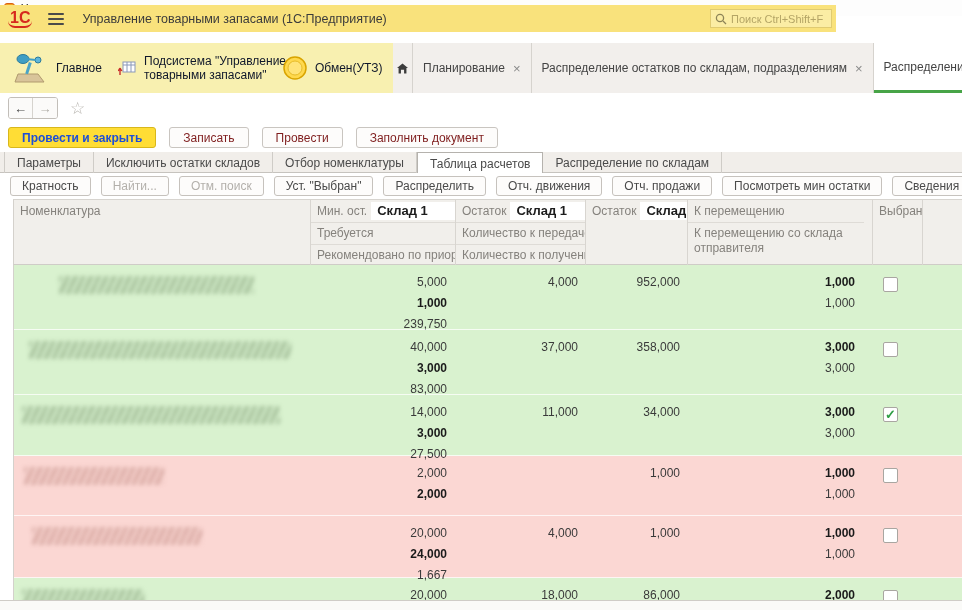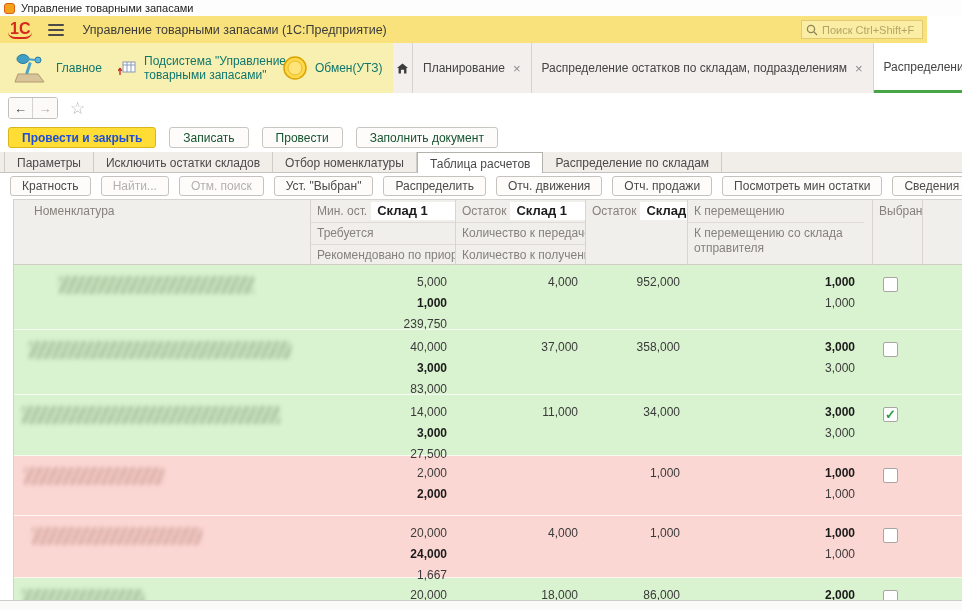--- a/index.html
+++ b/index.html
@@ -7,36 +7,36 @@
     font-family:"Liberation Sans", sans-serif; font-size:12px; color:#333; }
 
   
   .os-titlebar { position:absolute; top:0; left:0; width:962px; height:16px;
     background:#fdfdfd; display:flex; align-items:center; padding-left:4px; }
   .app-icon { width:11px; height:11px; border-radius:3px; background:#f4a11c;
     border:1px solid #d95f12; margin-right:6px; }
   .os-title { font-size:11px; color:#222; }
 
   
-  .appbar { position:absolute; top:16px; left:0; width:927px; height:27px;
+  .appbar { position:absolute; top:5px; left:0; width:836px; height:27px;
     background:#f9e27c; display:flex; align-items:center; }
   .logo-1c { font-size:16px; font-weight:bold; color:#d6281e; margin-left:8px;
     border-bottom:2px solid #d6281e; border-radius:0 0 7px 7px; padding:0 2px; line-height:16px;}
   .burger { width:16px; height:12px; margin-left:16px; display:flex; flex-direction:column; justify-content:space-between; cursor:pointer;}
   .burger div { height:2px; background:#4a4a4a; border-radius:1px; }
   .appbar-title { margin-left:18px; font-size:12.5px; color:#3b3b3b; }
   .searchbox { position:absolute; right:4px; top:4px; width:122px; height:19px;
     background:#fbeda4; border:1px solid #e0cb71; border-radius:0;
     display:flex; align-items:center; padding:0 4px; }
   .searchbox .ph { color:#b4a566; font-size:11px; margin-left:4px; white-space:nowrap; overflow:hidden;}
 
   
   .ribbon { position:absolute; top:43px; left:0; width:962px; height:50px; background:#f8f0b0; }
   .section { position:absolute; top:0; height:50px; display:flex; align-items:center; cursor:pointer;}
-  .section .lbl { font-size:12px; color:#0f766e; line-height:14px; }
+  .section .lbl { font-size:12px; color:#0f172a; line-height:14px; }
   .sec-icon { margin-right:8px; }
 
   
   .tabstrip { position:absolute; top:0; left:393px; width:569px; height:50px;
     background:#f2efec; display:flex; }
   .wtab { height:50px; display:flex; align-items:center; padding:0 10px;
     border-right:1px solid #d6d3ce; font-size:12px; color:#444; white-space:nowrap;
     overflow:hidden; cursor:pointer; }
   .wtab .x { margin-left:8px; color:#8a8a8a; font-size:13px; }
   .wtab.home { width:20px; justify-content:center; padding:0 4px;}
@@ -50,21 +50,21 @@
     background:#fbfaf9; font-size:13px; cursor:pointer; }
   .navbtn.back { color:#444; border-right:1px solid #d6d3ce; }
   .navbtn.fwd { color:#b0ada8; }
   .star { color:#b9b6b1; font-size:17px; margin:0 10px 0 12px; cursor:pointer;}
   .doc-title { font-size:15px; color:#000; white-space:nowrap; }
 
   
   .cmdbar { position:absolute; top:123px; left:0; width:962px; height:29px; background:#fff;
     display:flex; align-items:center; }
   .btn { height:21px; border:1px solid #c9c5c0; border-radius:3px; background:#fdfcfb;
-    font-size:12px; color:#14532d; padding:0 13px; margin-left:13px;
+    font-size:12px; color:#7f1d1d; padding:0 13px; margin-left:13px;
     display:flex; align-items:center; cursor:pointer; white-space:nowrap;}
   .btn.primary { background:#ffdd35; border-color:#d8b71c; color:#1d4ed8; font-weight:bold; margin-left:8px;}
 
   
   .formtabs { position:absolute; top:152px; left:0; width:962px; height:21px;
     background:#f1eeea; border-bottom:1px solid #c6c3be; display:flex; padding-left:4px;}
   .ftab { height:21px; padding:0 12px; display:flex; align-items:center; font-size:12px;
     color:#4a4a4a; border-right:1px solid #cfccc7; cursor:pointer; white-space:nowrap;}
   .ftab:first-child { border-left:1px solid #cfccc7; }
   .ftab.active { background:#fff; border:1px solid #b5b2ad; border-bottom:none;
@@ -77,21 +77,21 @@
     font-size:12px; color:#4a4a4a; padding:0 11px; margin-left:10px;
     display:flex; align-items:center; cursor:pointer; white-space:nowrap;}
   .tbtn.disabled { color:#b3b0ab; }
 
   
   .thead { position:absolute; top:199px; left:13px; width:949px; height:66px;
     background:#f1efeb; border-top:1px solid #d7d4cf; border-bottom:1px solid #cfccc7;
     border-left:1px solid #d4d1cc; display:grid;
     grid-template-columns:296px 145px 130px 102px 185px 50px 40px; font-size:12px; color:#85827d;}
   .hcol { border-left:1px solid #d8d5d0; position:relative; }
-  .hcol:first-child { border-left:none;padding-left:14px; }
+  .hcol:first-child { border-left:none; }
   .hsub { height:22px; line-height:21px; padding:0 6px; border-top:1px solid #dedbd6;
     white-space:nowrap; overflow:hidden; }
   .hsub.first { border-top:none; display:flex; align-items:center; }
   .patch { background:#fff; padding:0 6px; margin-left:4px; font-size:13px; font-weight:bold;
     color:#1c1c1c; height:18px; line-height:18px; display:inline-block; min-width:84px; }
   .hwrap { padding:3px 6px 0 6px; border-top:1px solid #dedbd6; line-height:15px; white-space:normal; }
 
   
   .rows { position:absolute; top:265px; left:13px; width:949px; height:335px;
     overflow:hidden; border-left:1px solid #d4d1cc; }

